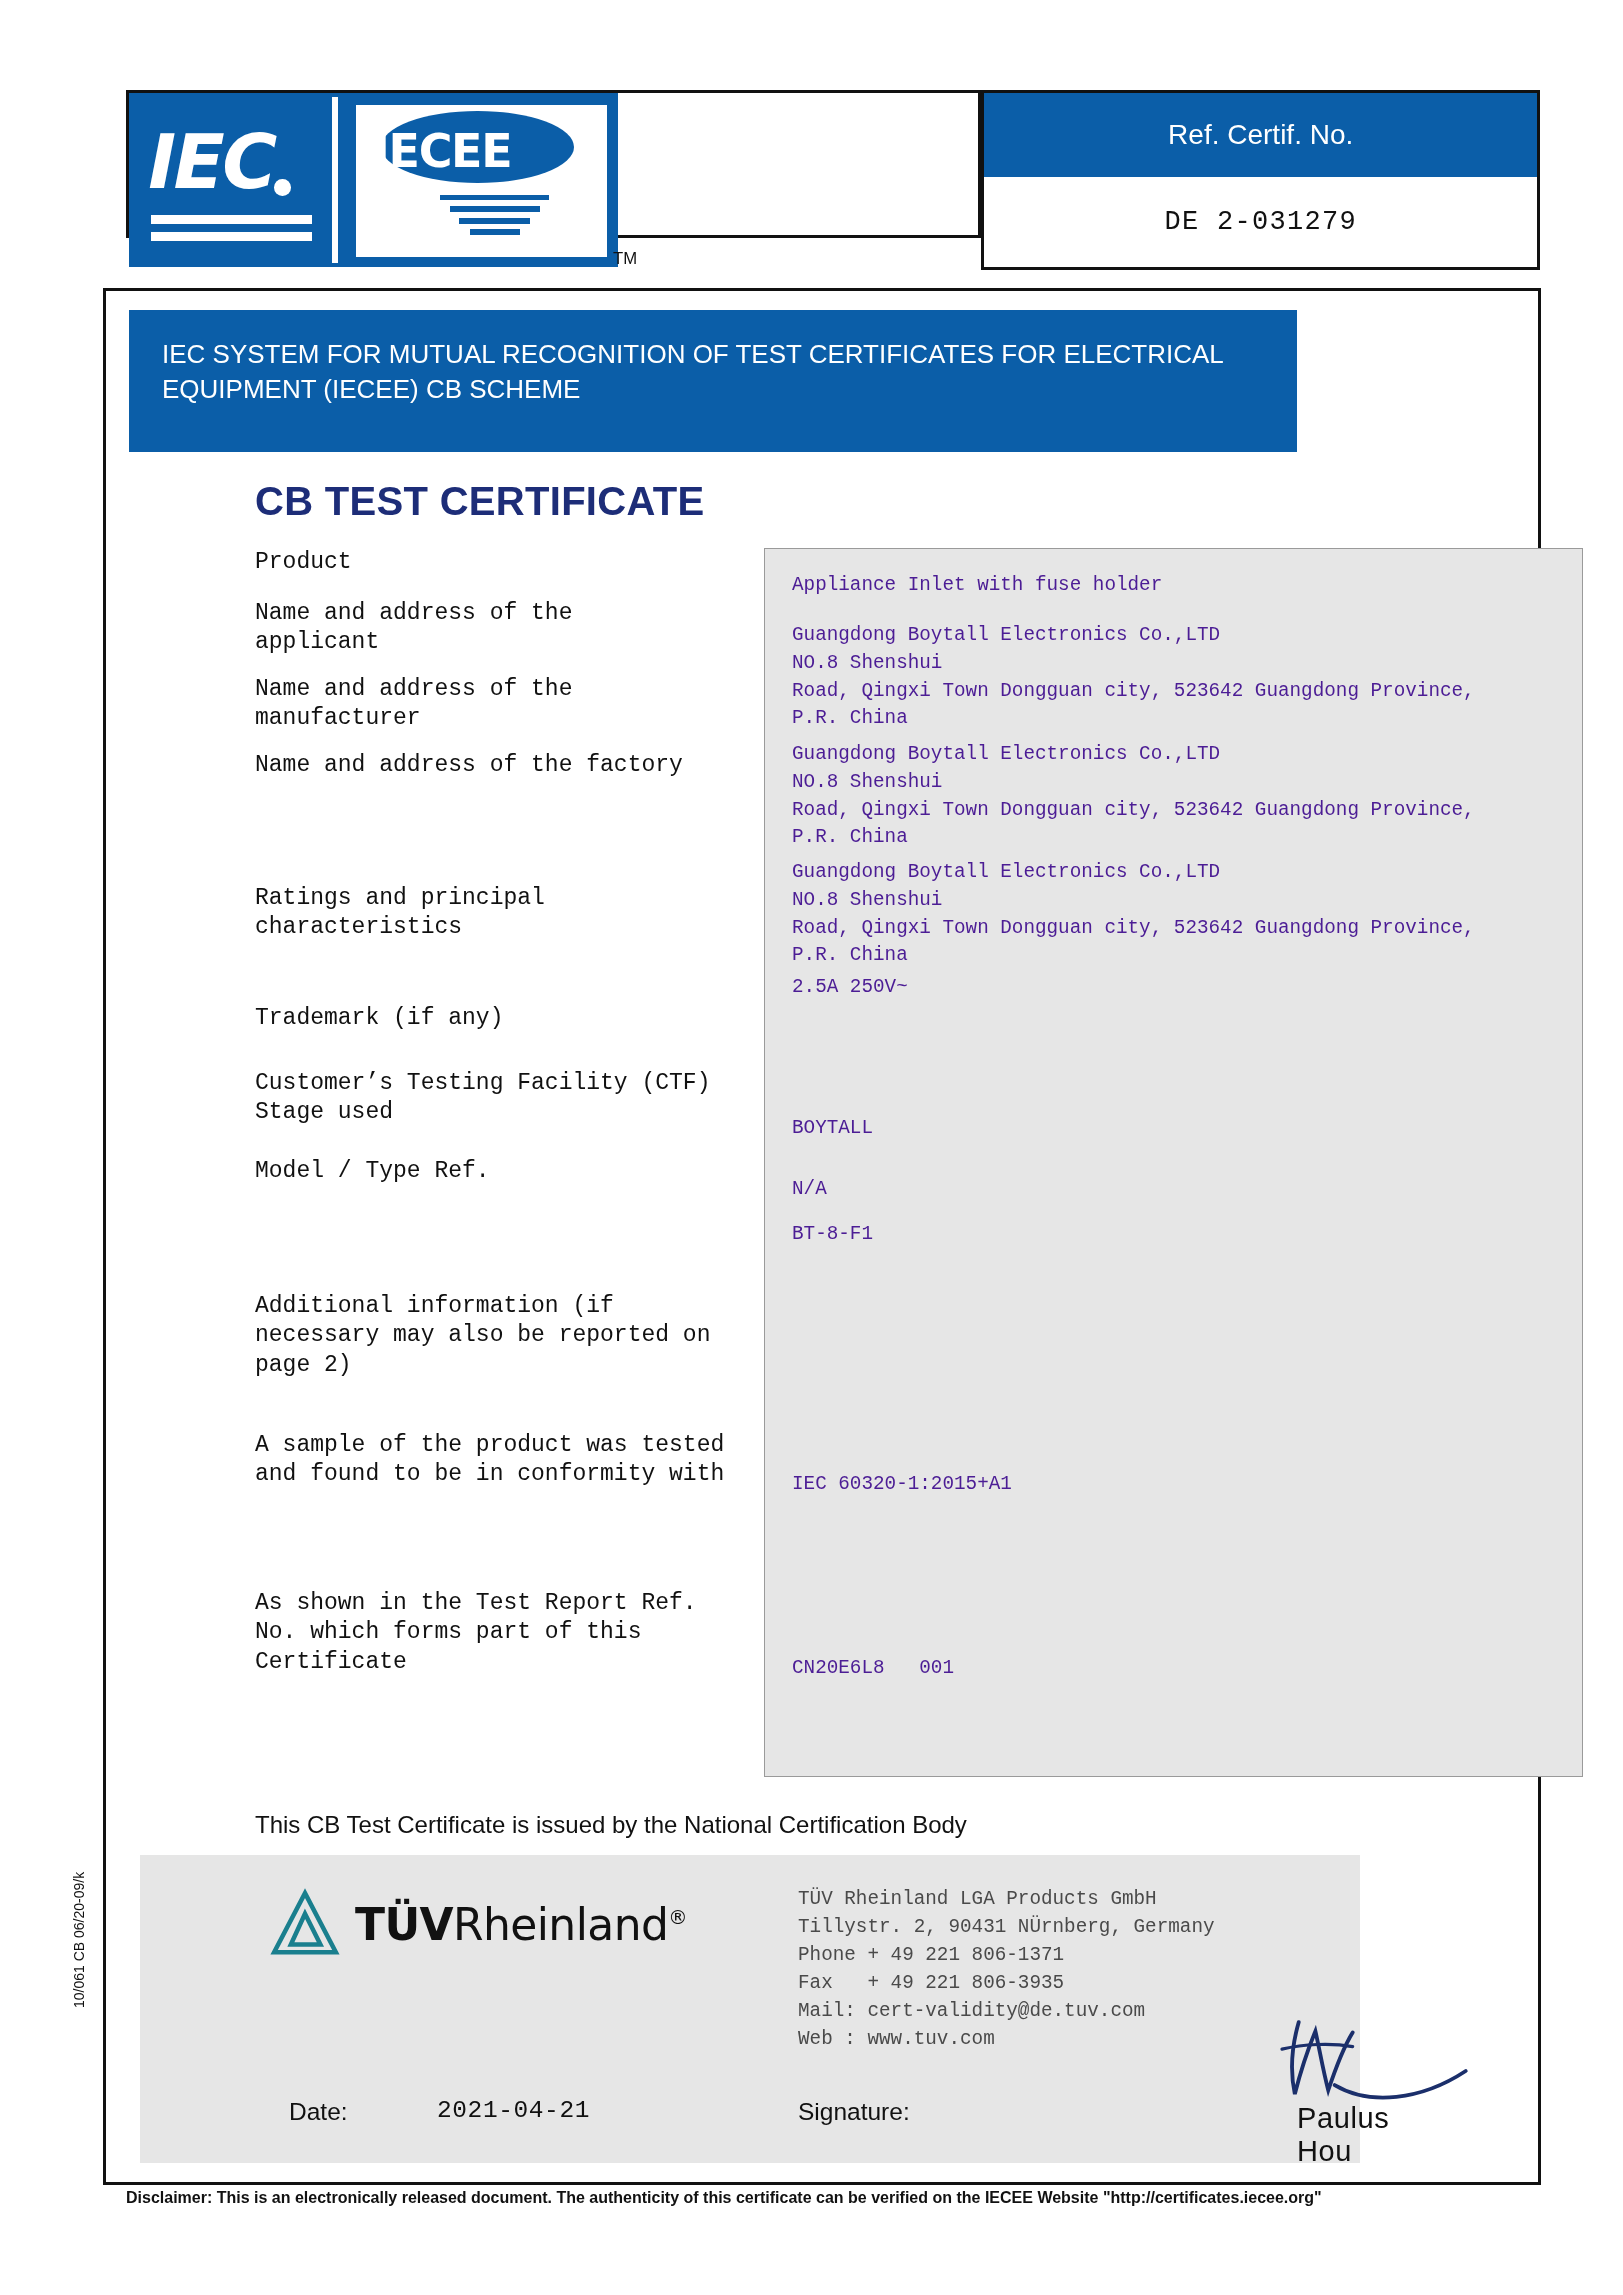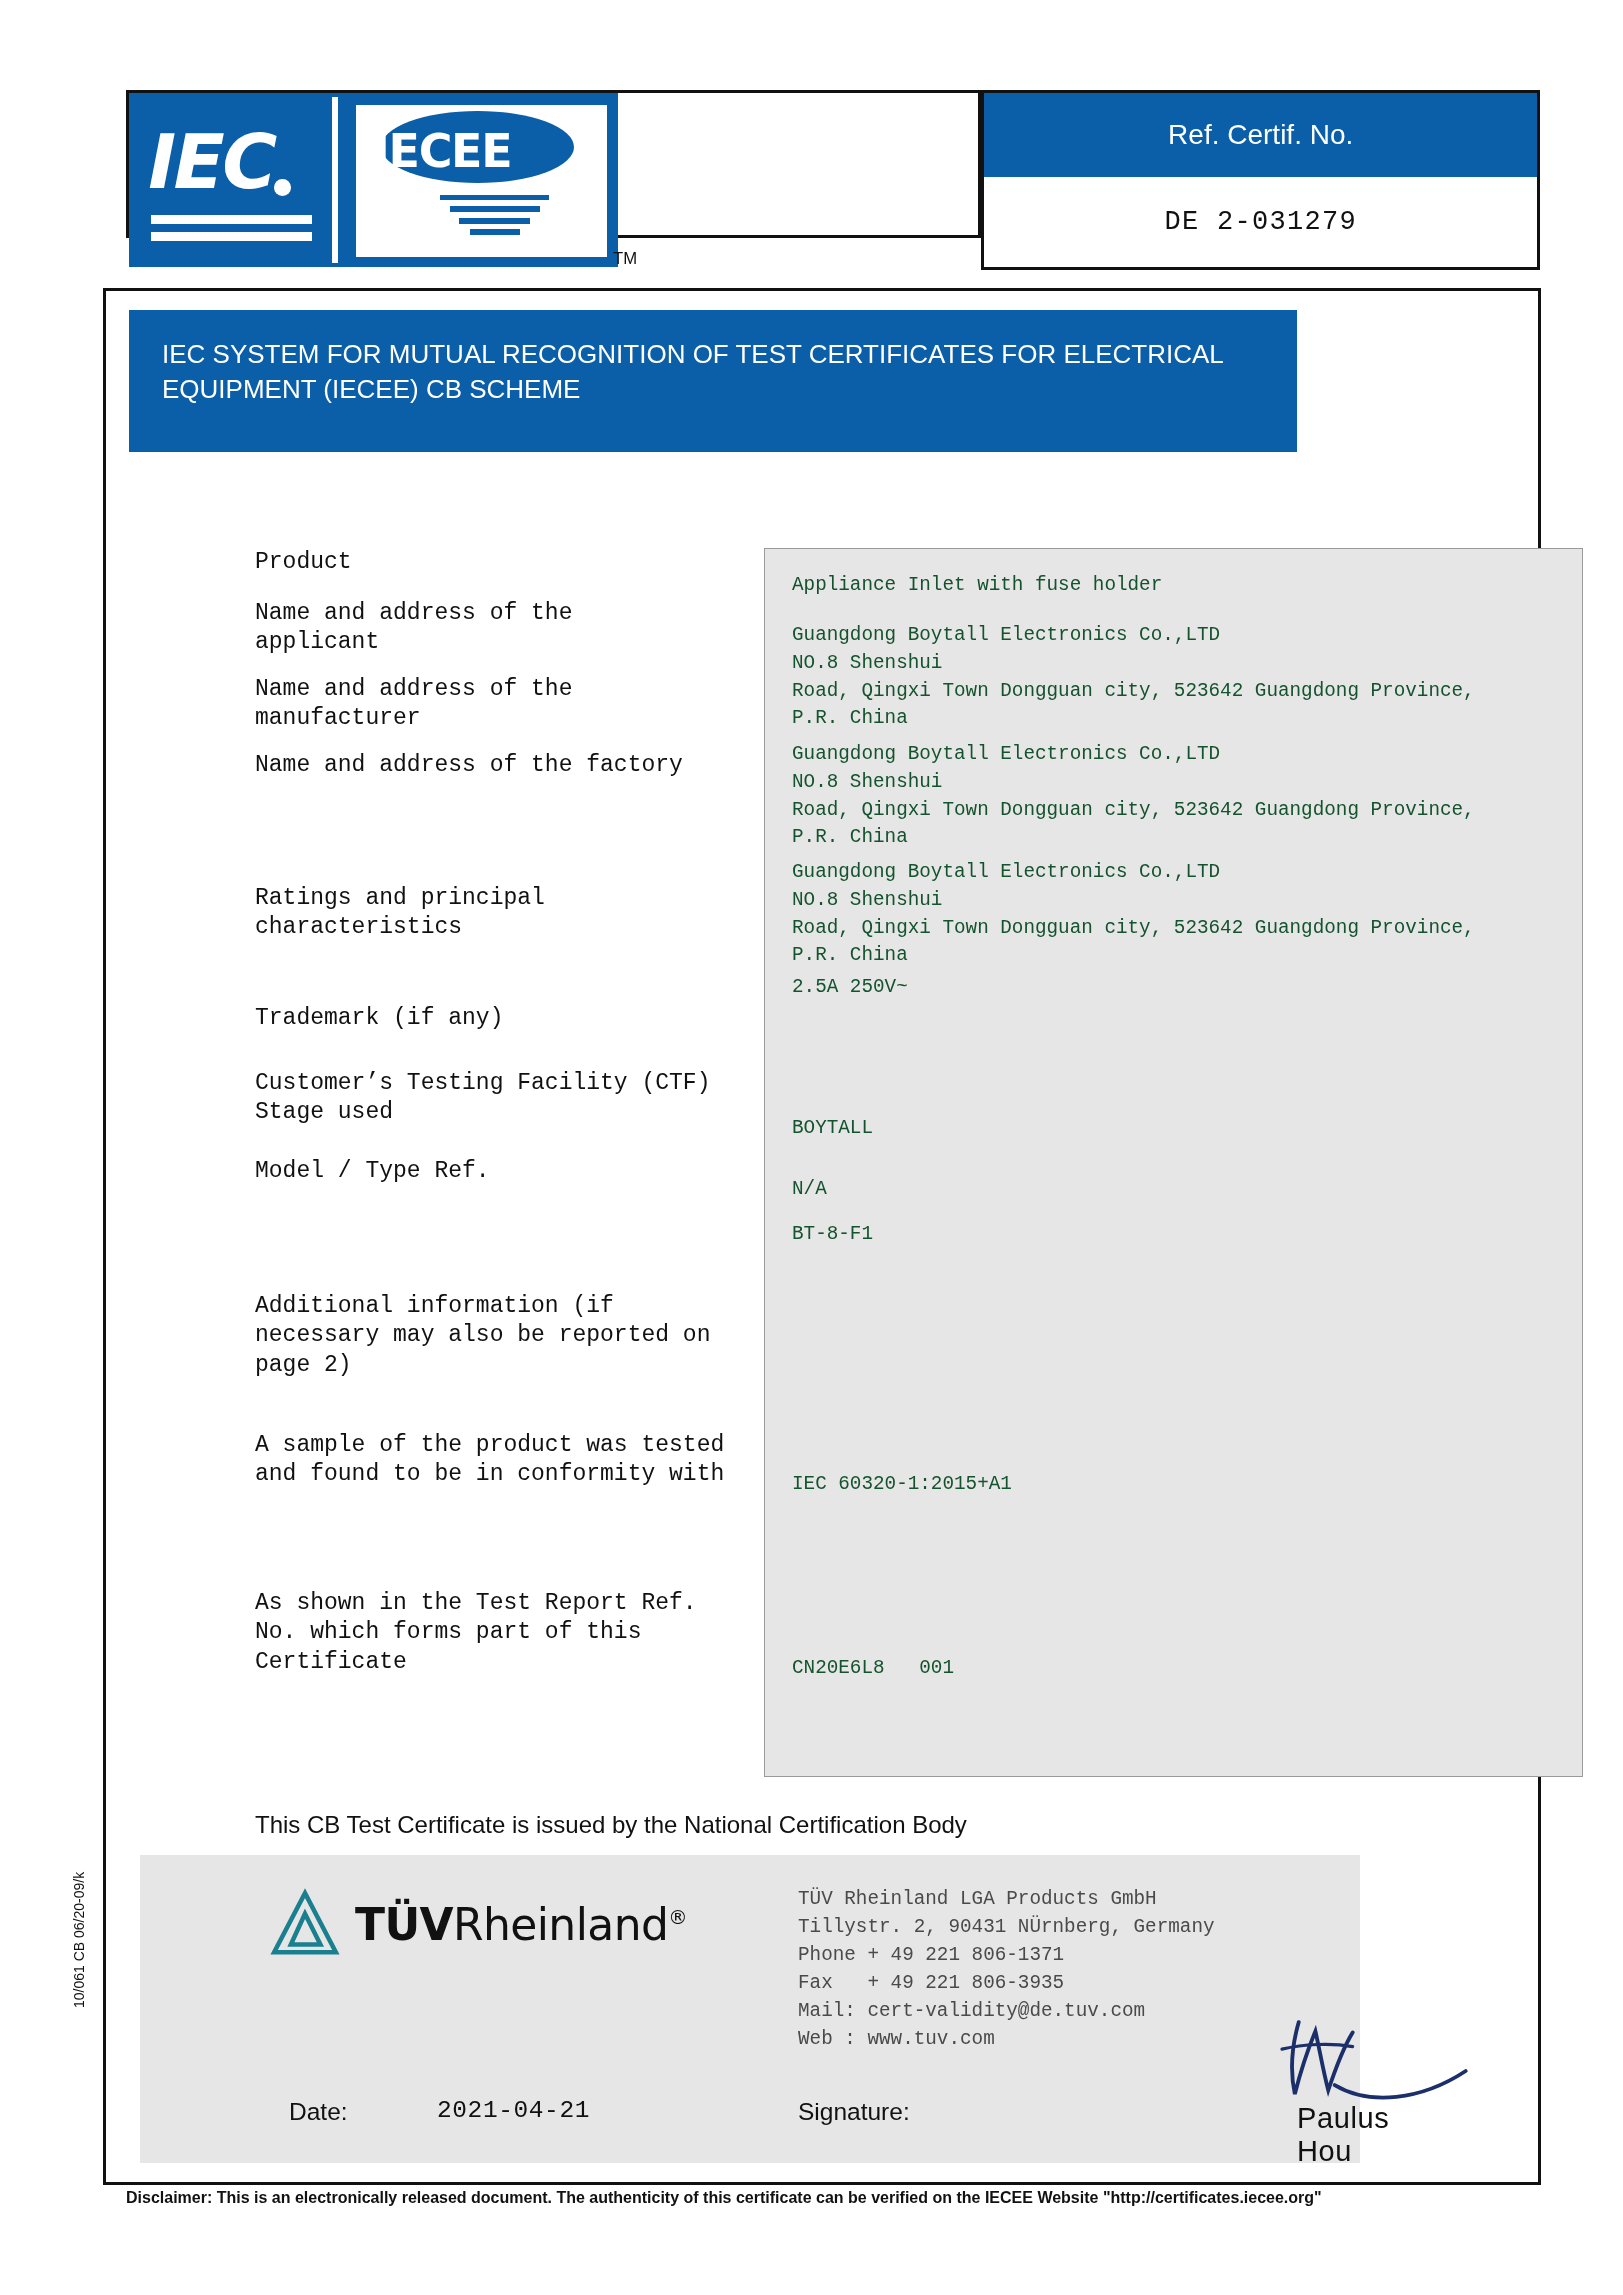--- a/index.html
+++ b/index.html
@@ -238,21 +238,21 @@
     width: 819px;
     height: 1229px;
     background: #e6e6e6;
     border: 1.9px solid #9a9a9a;
     box-sizing: border-box;
   }
   .val {
     position: absolute;
     font-family: "Liberation Mono", monospace;
     font-size: 19.3px;
-    color: #14532d;
+    color: #4c1d95;
     line-height: 1.44;
     white-space: pre;
   }
 
   .issued-line {
     position: absolute;
     left: 149px;
     top: 1520px;
     font-size: 24px;
     color: #111;
@@ -398,20 +398,21 @@
     <div class="ref-box">
       <div class="ref-title">Ref. Certif. No.</div>
       <div class="ref-value">DE  2-031279</div>
     </div>
   </div>
 
   <div class="main-frame">
 
     <div class="scheme-band">IEC SYSTEM FOR MUTUAL RECOGNITION OF TEST CERTIFICATES FOR ELECTRICAL EQUIPMENT (IECEE) CB SCHEME</div>
 
+    <div class="cert-title">CB TEST CERTIFICATE</div>
 
     <div class="labels">
       <div class="label" style="top:0px;width:450px;">Product</div>
       <div class="label" style="top:51px;width:450px;">Name and address of the applicant</div>
       <div class="label" style="top:127px;width:450px;">Name and address of the manufacturer</div>
       <div class="label" style="top:203px;width:450px;">Name and address of the factory</div>
       <div class="label" style="top:336px;width:450px;">Ratings and principal characteristics</div>
       <div class="label" style="top:456px;width:450px;">Trademark (if any)</div>
       <div class="label" style="top:521px;width:508px;">Customer’s Testing Facility (CTF) Stage used</div>
       <div class="label" style="top:609px;width:450px;">Model / Type Ref.</div>

